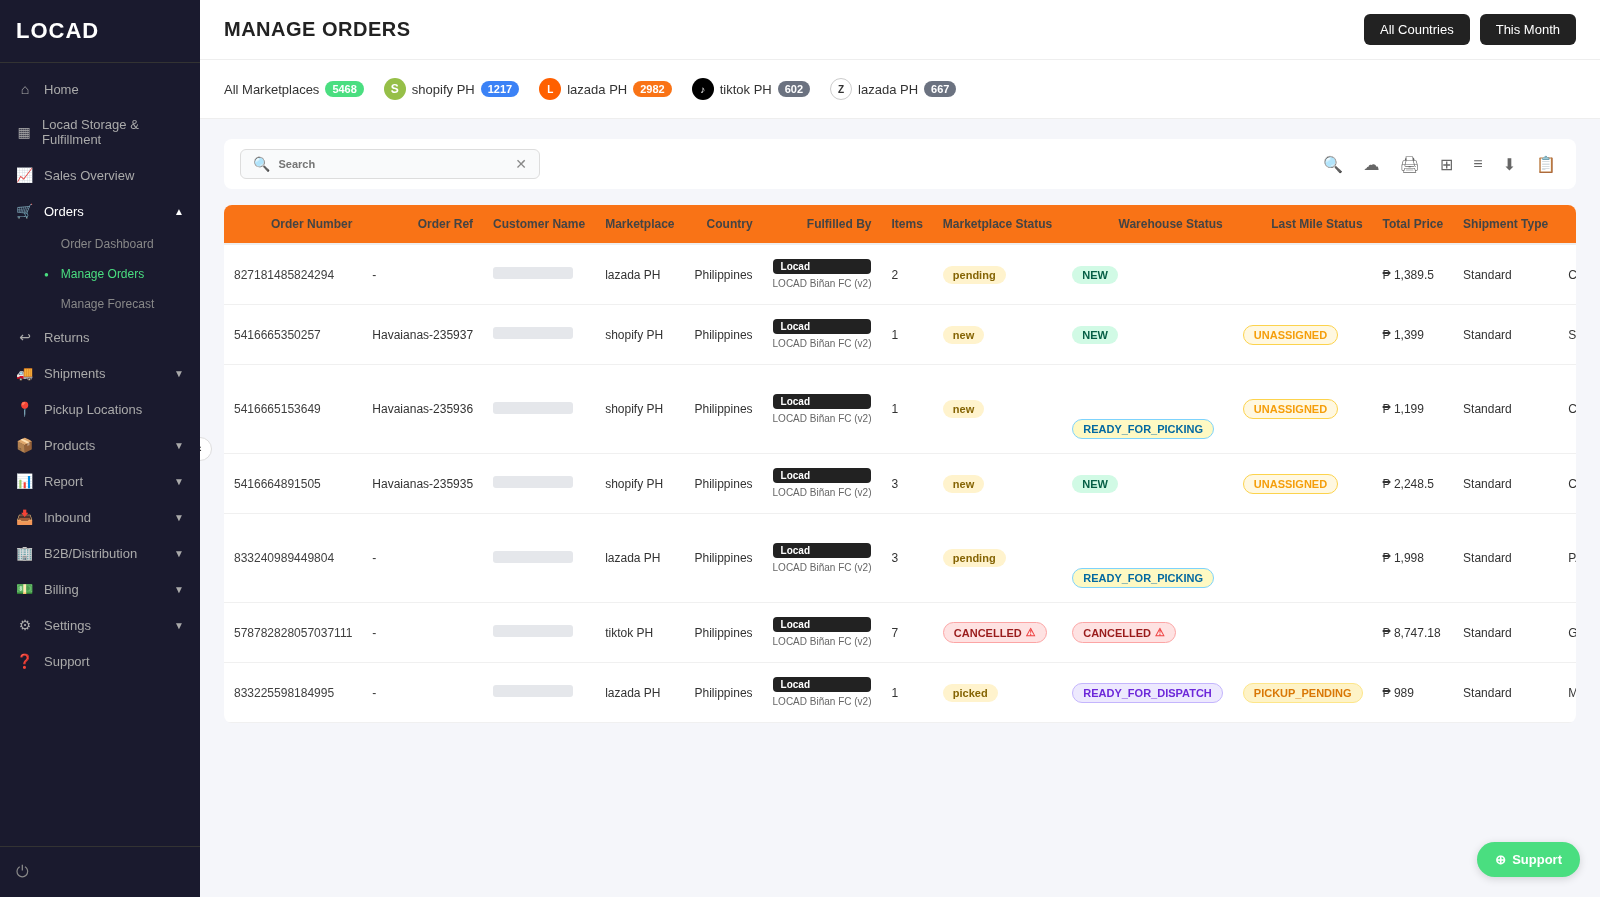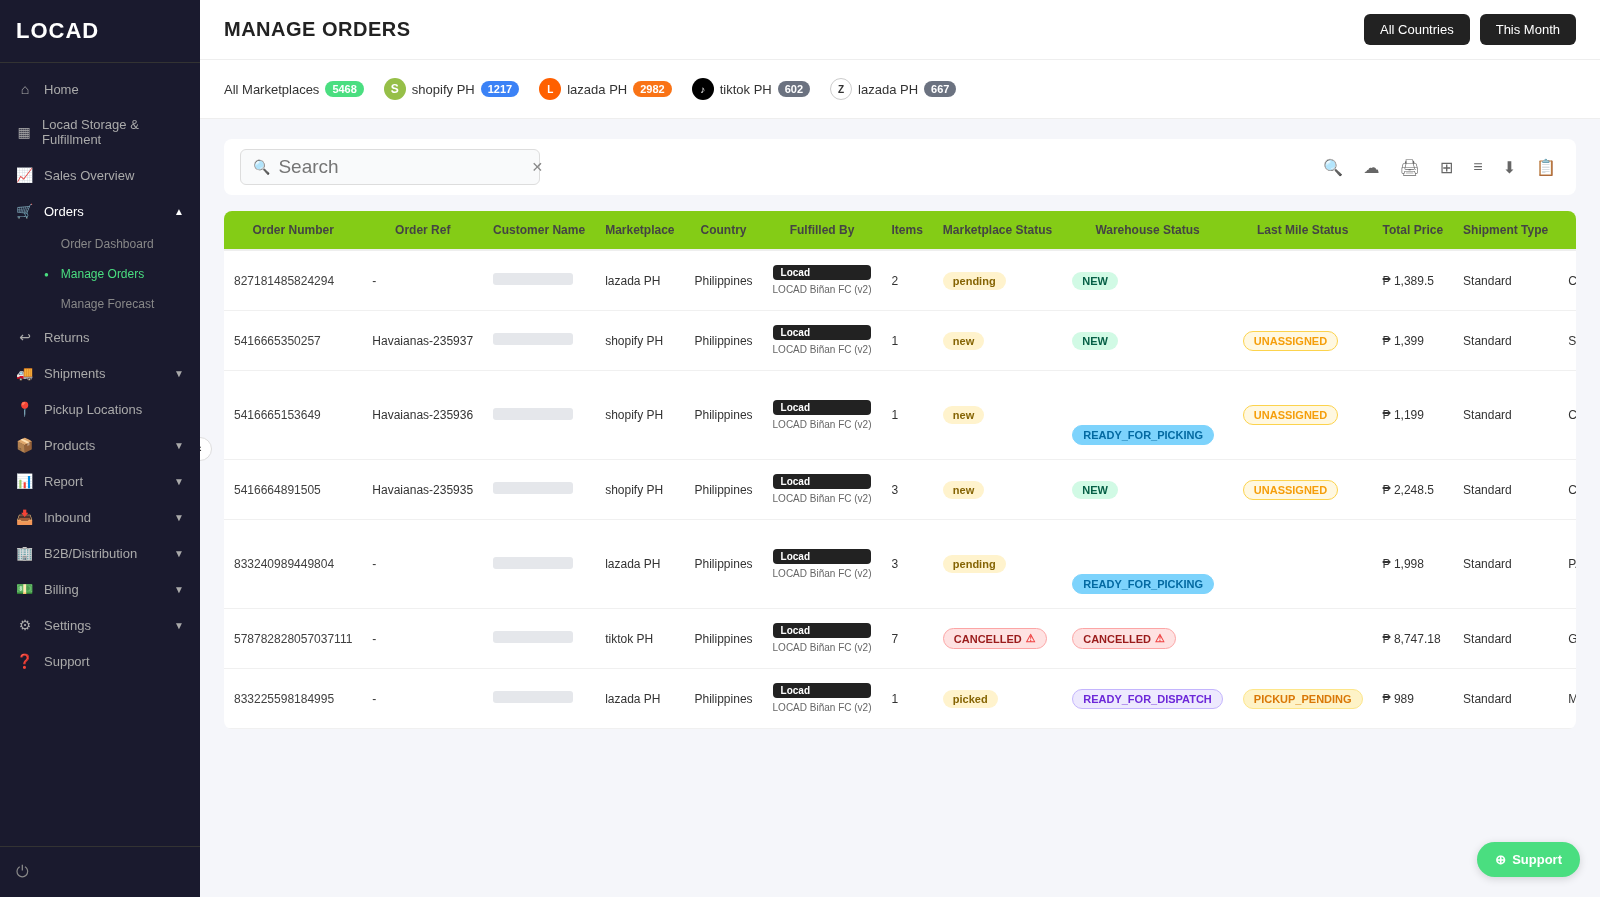--- a/index.html
+++ b/index.html
@@ -42,40 +42,40 @@
     .mp-icon-lazada { background: #ff6000; color: white; }
     .mp-icon-tiktok { background: #000; color: white; }
     .mp-icon-zalora { background: #fff; border: 1px solid #ccc; color: #333; }
 
     
     .content { flex: 1; overflow: auto; padding: 20px 24px; background: #f5f6fa; }
 
     
     .table-toolbar { display: flex; align-items: center; justify-content: space-between; margin-bottom: 16px; background: white; padding: 10px 16px; border-radius: 8px; }
     .search-box { display: flex; align-items: center; gap: 8px; border: 1px solid #ddd; border-radius: 6px; padding: 6px 12px; width: 300px; background: #f9fafb; }
-    .search-box input { border: none; background: transparent; outline: none; font-size: 19px; flex: 1; color: #0f172a; }
+    .search-box input { border: none; background: transparent; outline: none; font-size: 11px; flex: 1; color: #0f172a; font-weight: bold; }
     .search-box .clear-btn { cursor: pointer; color: #888; font-size: 14px; }
     .toolbar-icons { display: flex; gap: 12px; align-items: center; }
     .toolbar-icon { cursor: pointer; color: #666; font-size: 16px; padding: 4px; }
 
     
     .table-wrapper { background: white; border-radius: 8px; overflow: auto; }
     table { width: 100%; border-collapse: collapse; font-size: 12px; }
     thead tr { border-bottom: 2px solid #eee; }
-    thead th { padding: 12px 10px; text-align: center; font-weight: 600; color: #444; white-space: nowrap; background: #84cc16; font-size: 12px; }
+    thead th { padding: 12px 10px; text-align: right; font-weight: 600; color: #444; white-space: nowrap; background: #f97316; font-size: 12px; }
     tbody tr { border-bottom: 1px solid #f0f0f0; }
     tbody td { padding: 14px 10px; vertical-align: middle; color: #333; white-space: nowrap; }
     .order-link { color: #404040; text-decoration: none; font-weight: 500; }
     .fulfilled-badge { background: #222; color: white; font-size: 10px; font-weight: 700; padding: 2px 8px; border-radius: 4px; display: block; margin-bottom: 2px; }
     .fulfilled-sub { font-size: 10px; color: #666; }
     .status-badge { display: inline-flex; align-items: center; gap: 4px; padding: 3px 10px; border-radius: 12px; font-size: 11px; font-weight: 600; }
     .badge-new { background: #d1fae5; color: #065f46; }
     .badge-pending { background: #fff3cd; color: #856404; }
     .badge-cancelled { background: #fee2e2; color: #991b1b; border: 1px solid #fca5a5; }
-    .badge-ready-picking { background: #7dd3fc; color: #0369a1; border: 1px solid #7dd3fc; margin-top: 40px; }
+    .badge-ready-picking { background: #fef9c3; color: #0369a1; border: 1px solid #7dd3fc; margin-top: 40px; }
     .badge-ready-dispatch { background: #ede9fe; color: #6d28d9; border: 1px solid #c4b5fd; }
     .badge-unassigned { background: #fff8e1; color: #f59e0b; border: 1px solid #fcd34d; }
     .badge-pickup-pending { background: #fef3c7; color: #d97706; border: 1px solid #fde68a; }
     .badge-warning-icon { color: #ef4444; font-size: 11px; }
     .blurred-text { background: #e5e7eb; border-radius: 3px; height: 12px; width: 80px; display: inline-block; }
     .price { font-weight: 500; }
     .support-btn { position: fixed; bottom: 20px; right: 20px; background: #4ade80; color: white; padding: 10px 18px; border-radius: 24px; font-size: 13px; font-weight: 600; display: flex; align-items: center; gap: 6px; cursor: pointer; box-shadow: 0 2px 8px rgba(0,0,0,0.15); }
   </style>
 </head>
 <body>

